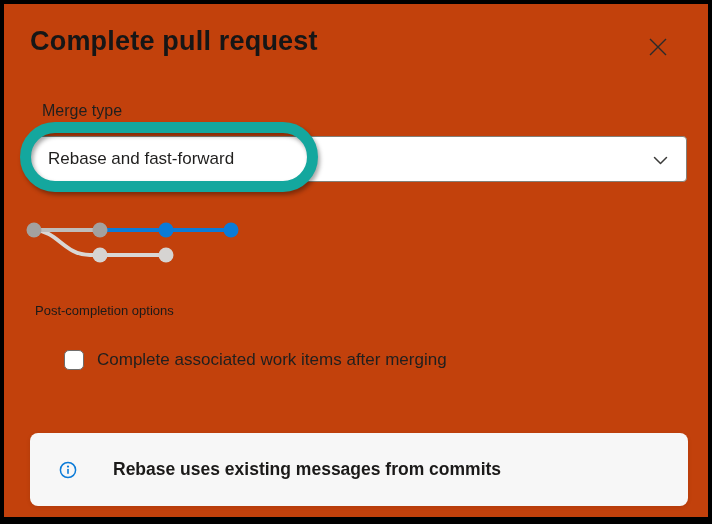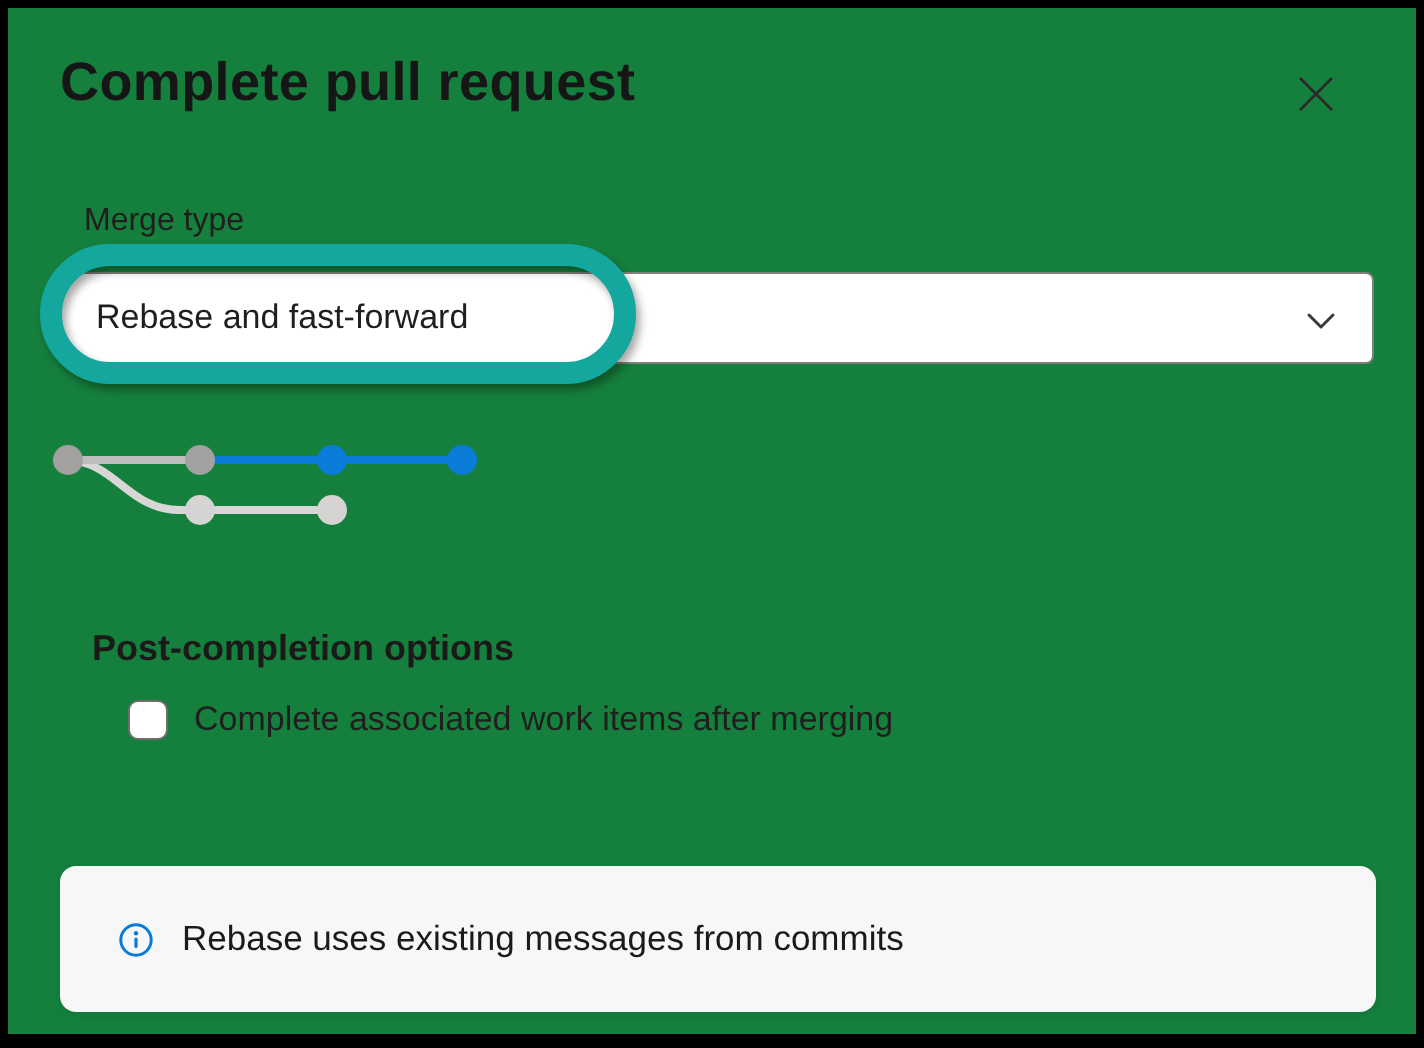--- a/index.html
+++ b/index.html
@@ -1,21 +1,21 @@
 <!DOCTYPE html>
 <html style="--accent-blue: #0b7bd8; --annotation-teal: #14a79e; --dot-gray: #a3a19f; --dot-light-gray: #d6d4d2; --line-gray: #bfbdbb; --line-light-gray: #d9d7d5;"><head>
 <meta charset="utf-8">
 <style>
   html,body{margin:0;padding:0;background:#fff;}
   .frame{
     width:712px;height:524px;box-sizing:border-box;
     background:#000;padding:4px 4px 7px 4px;
     font-family:"Liberation Sans","DejaVu Sans",sans-serif;
   }
-  .dialog{position:relative;width:100%;height:100%;background:#15803d;overflow:hidden;}
+  .dialog{position:relative;width:100%;height:100%;background:#c2410c;overflow:hidden;}
 
   .title{
     position:absolute;left:26px;top:22px;margin:0;
     font-size:27px;font-weight:700;color:#161616;letter-spacing:.2px;
   }
   .close-btn{
     position:absolute;left:640px;top:29px;width:28px;height:28px;
     background:transparent;border:none;padding:2px;cursor:pointer;
   }
   .close-btn svg{display:block;}
@@ -39,22 +39,22 @@
     box-sizing:border-box;
     border:11px solid var(--annotation-teal,#14a79e);
     border-radius:38px;
     filter:drop-shadow(2px 3px 2px rgba(0,0,0,0.35));
     z-index:6;pointer-events:none;
   }
 
   .graph{position:absolute;left:18px;top:206px;}
 
   .section-heading{
-    position:absolute;left:26px;top:294px;margin:16px;
-    font-size:18px;font-weight:700;color:#1b1a19;
+    position:absolute;left:26px;top:294px;margin:5px;
+    font-size:13px;font-weight:400;color:#1b1a19;
   }
 
   .cb-row{
     position:absolute;left:36px;display:flex;align-items:center;gap:13px;cursor:pointer;padding-left:24px;
   }
   .cb-row.r0{top:346px;}
   .cb-row.r1{top:391px;}
   .cb{
     width:20px;height:20px;box-sizing:border-box;flex:0 0 auto;
     border:1px solid #6f6d6b;border-radius:5px;background:#fff;
@@ -65,21 +65,21 @@
   .cb.checked svg{display:block;}
   .cb-label{font-size:17px;color:#201f1e;}
 
   .info-banner{
     position:absolute;left:26px;top:429px;width:658px;height:73px;
     box-sizing:border-box;background:#f7f7f7;border-radius:8px;
     box-shadow:0 1px 4px rgba(0,0,0,0.10);
     display:flex;align-items:center;
   }
   .info-banner .info-icon{margin-left:29px;flex:0 0 auto;}
-  .info-banner .info-text{margin-left:14px;font-size:17.5px;color:#1b1a19;}
+  .info-banner .info-text{margin-left:36px;font-size:17.5px;color:#1b1a19;font-weight:bold;}
 </style>
 </head>
 <body>
 
 <div class="frame">
   <div class="dialog">
 
     <h1 class="title">Complete pull request</h1>
 
     <button class="close-btn" aria-label="Close">

